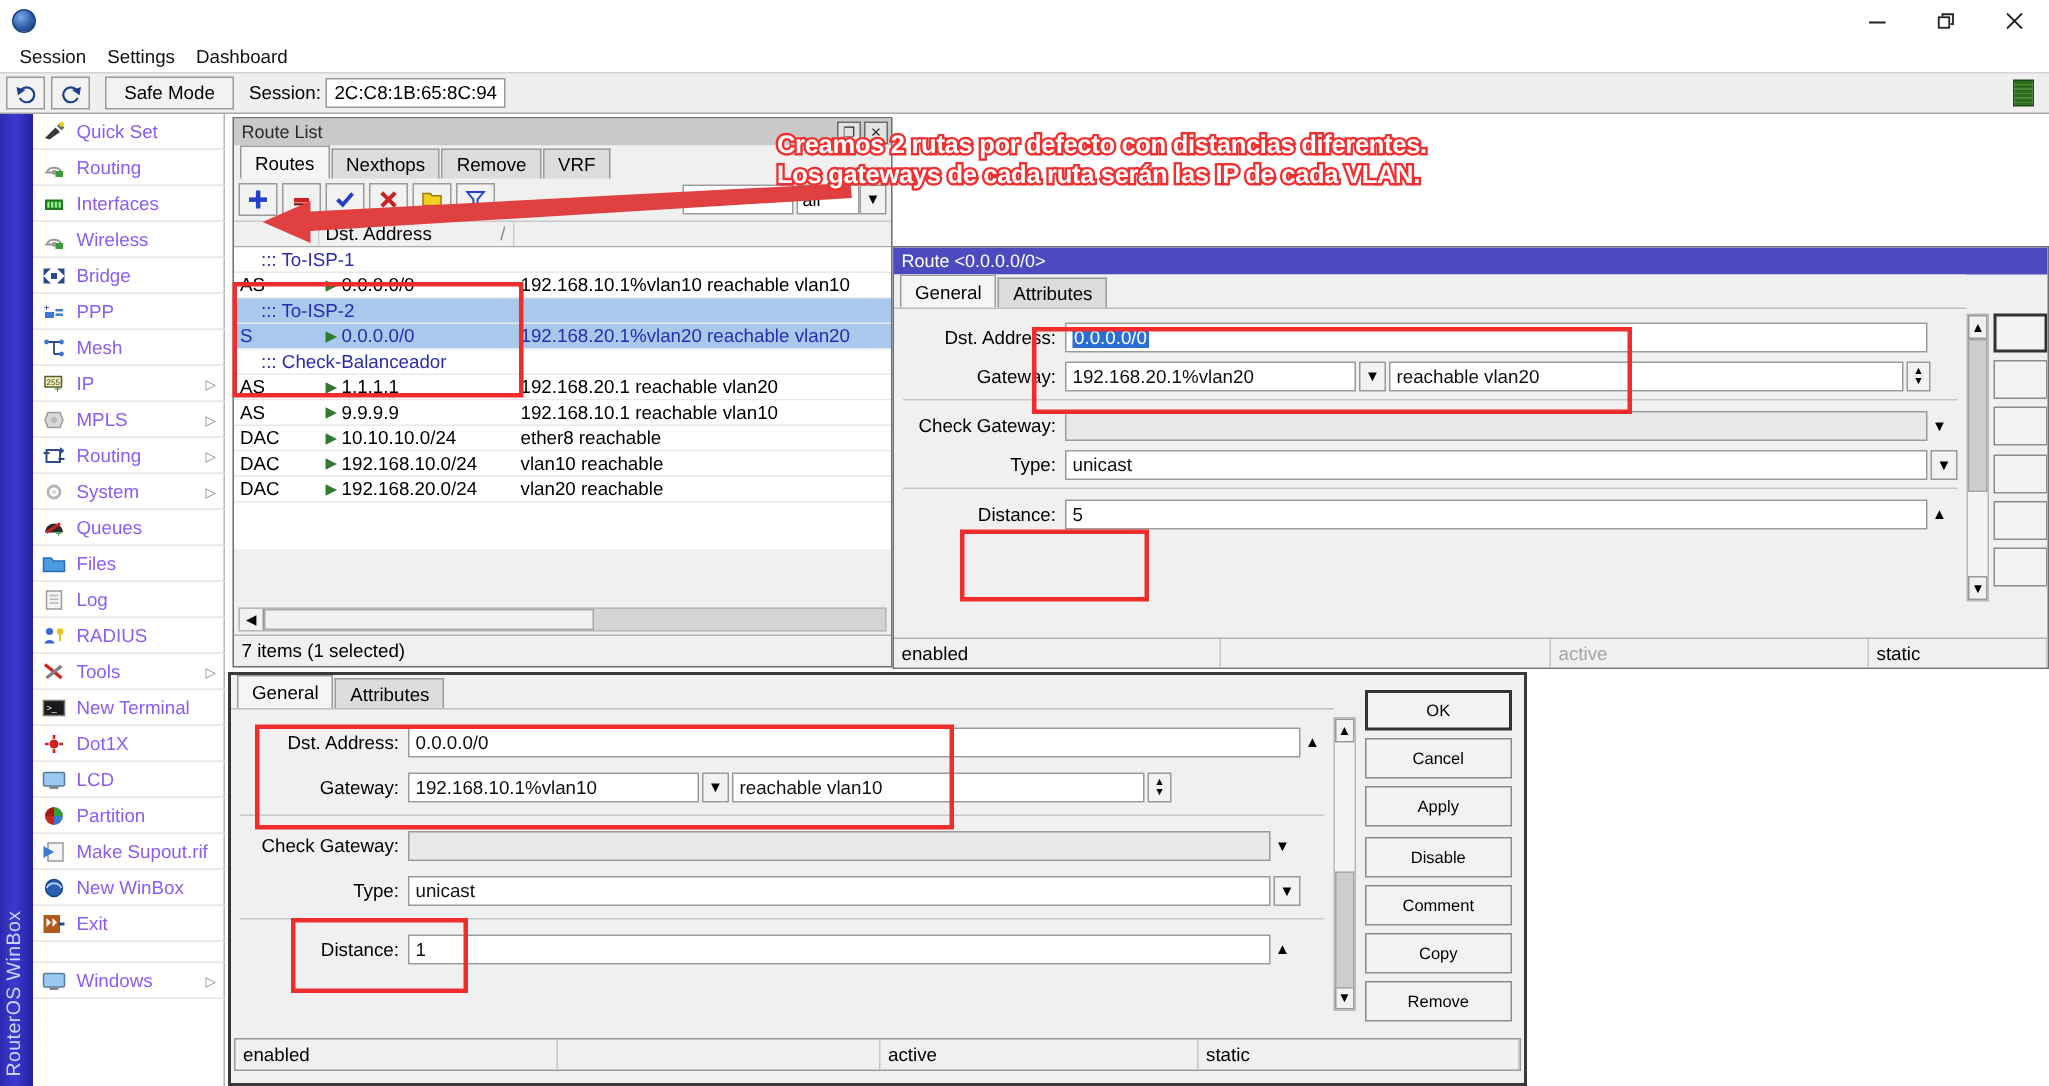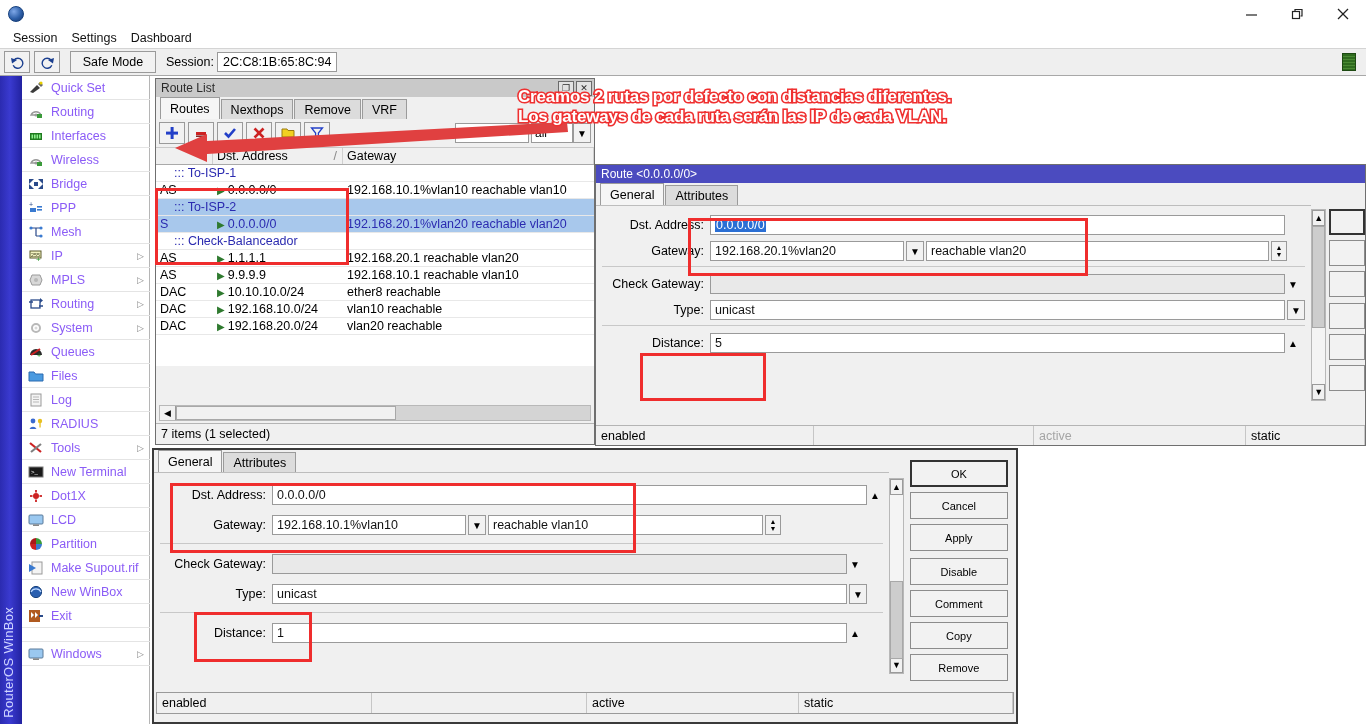--- a/index.html
+++ b/index.html
@@ -625,21 +625,20 @@
         <div class="finddrop">▼</div>
       </div>
     </div>
 
     <div class="thead">
       <div class="th" style="width:57px;"></div>
       <div class="th" style="width:130px; position:relative;">
         <span>Dst. Address</span>
         <span style="position:absolute; right:5px; color:#8a8a8a;">/</span>
       </div>
-      <div class="th" style="flex:1;">Gateway</div>
     </div>
 
     <div style="background:#fff; height:201px; overflow:hidden;">
       <div class="trow comment">
         <div class="td" style="width:187px; padding-left:18px;">::: To-ISP-1</div>
       </div>
       <div class="trow">
         <div class="td" style="width:57px;">AS</div>
         <div class="td" style="width:130px;">
           <span class="flag-tri">▶</span>

